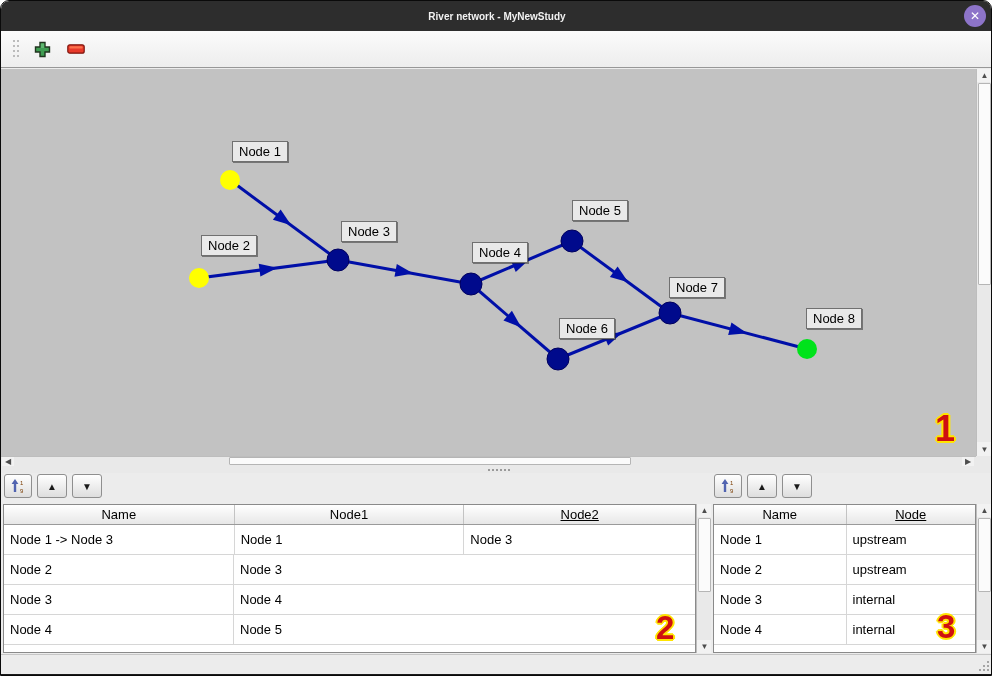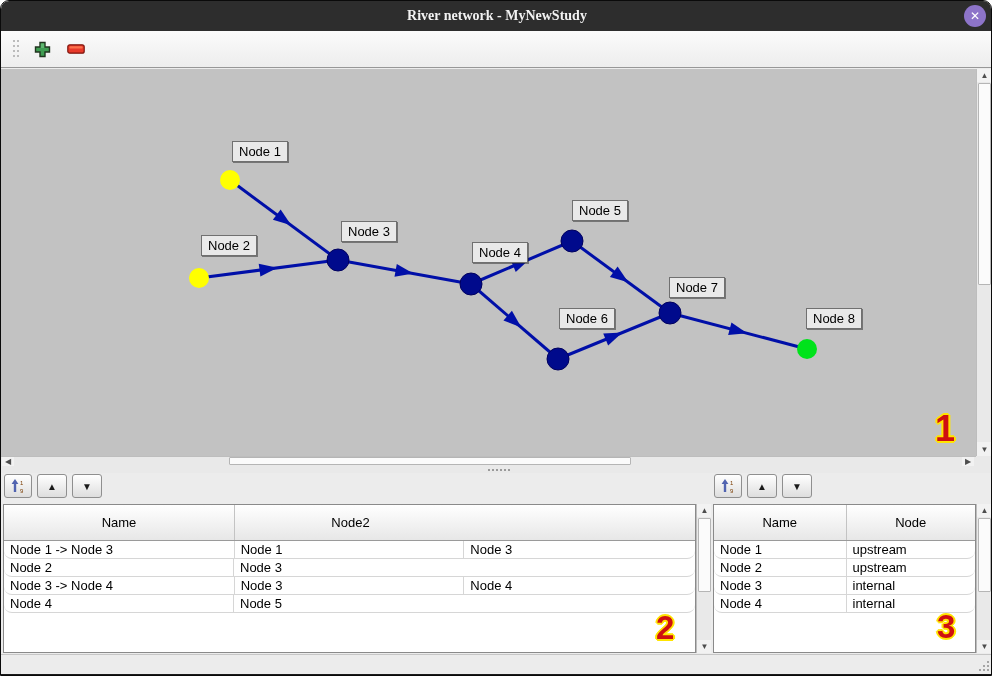--- a/index.html
+++ b/index.html
@@ -7,21 +7,21 @@
   .window {
     position:relative; width:992px; height:676px; overflow:hidden;
     border:1px solid #0a0a0a; border-radius:9px 9px 0 0; background:#ececec;
   }
   
   .titlebar {
     position:absolute; left:0; top:0; width:992px; height:30px;
     background:#2d2d2d; border-radius:8px 8px 0 0;
     display:flex; align-items:center; justify-content:center;
   }
-  .titlebar .title { color:#f2f2f2; font-size:14px; font-weight:bold;font-family:Liberation Serif, serif; }
+  .titlebar .title { color:#f2f2f2; font-size:10px; font-weight:bold; }
   .close-btn {
     position:absolute; right:7px; top:4px; width:22px; height:22px; border-radius:50%;
     background:#8d74c9; color:#ffffff; font-size:12px; line-height:22px; text-align:center;
     cursor:default;
   }
   
   .toolbar {
     position:absolute; left:0; top:30px; width:992px; height:37px;
     background:linear-gradient(#fbfbfb,#ededed); border-bottom:1px solid #979797;
     display:flex; align-items:center;
@@ -54,25 +54,25 @@
   .dots-v { position:absolute; left:2px; top:84px; width:2px; height:2px; background:#9a9a9a;
     box-shadow:0 4px 0 #9a9a9a,0 8px 0 #9a9a9a,0 12px 0 #9a9a9a,0 16px 0 #9a9a9a; }
   
   .mini-btn {
     position:absolute; height:24px; border:1px solid #8f8f8f; border-radius:3px;
     background:linear-gradient(#ffffff,#dedede); display:flex; align-items:center; justify-content:center;
     font-size:10px; color:#1a1a1a;
   }
   
   .tbl { position:absolute; background:#ffffff; border:1px solid #8a8a8a; overflow:hidden; }
-  .tbl .hrow { display:flex; height:36px; background:linear-gradient(#ffffff,#e7e7e7); border-bottom:1px solid #9a9a9a; }
+  .tbl .hrow { display:flex; height:20px; background:linear-gradient(#ffffff,#e7e7e7); border-bottom:1px solid #9a9a9a; }
   .tbl .hcell { display:flex; align-items:center; justify-content:center; font-size:13px; color:#000;
     border-right:1px solid #c3c3c3; }
-  .tbl .hcell:last-child { border-right:none; }
-  .tbl .row { display:flex; height:18px; border-bottom:1px solid #d6d6d6;border-radius:8px; }
+  .tbl .hcell:last-child { border-right:none;text-decoration:underline; }
+  .tbl .row { display:flex; height:30px; border-bottom:1px solid #d6d6d6; }
   .tbl .cell { display:flex; align-items:center; font-size:13px; color:#000; padding-left:6px;
     border-right:1px solid #d6d6d6; overflow:hidden; white-space:nowrap; }
   .tbl .cell:last-child { border-right:none; }
   
   .som {
     position:absolute; font-weight:bold; color:#cf1010; line-height:1; z-index:50;
     text-shadow:-2px 0 #ffe400, 2px 0 #ffe400, 0 -2px #ffe400, 0 2px #ffe400,
                 -1px -1px #ffe400, 1px -1px #ffe400, -1px 1px #ffe400, 1px 1px #ffe400;
   }
   
@@ -139,21 +139,21 @@
         <circle cx="557" cy="290" r="11" fill="#000a8c" stroke="#00005e"></circle>
         <circle cx="669" cy="244" r="11" fill="#000a8c" stroke="#00005e"></circle>
         <circle cx="806" cy="280" r="10" fill="#00e31b"></circle>
       </svg>
     <div id="net-labels">
         <div class="node-label" style="left: 231px; top: 72px;">Node 1</div>
         <div class="node-label" style="left: 200px; top: 166px;">Node 2</div>
         <div class="node-label" style="left: 340px; top: 152px;">Node 3</div>
         <div class="node-label" style="left: 471px; top: 173px;">Node 4</div>
         <div class="node-label" style="left: 571px; top: 131px;">Node 5</div>
-        <div class="node-label" style="left: 558px; top: 239px;">Node 6</div>
+        <div class="node-label" style="left: 558px; top: 249px;">Node 6</div>
         <div class="node-label" style="left: 668px; top: 208px;">Node 7</div>
         <div class="node-label" style="left: 805px; top: 239px;">Node 8</div>
       </div>
   </div>
 
   <div class="sb sb-border-l" style="left:975px; top:68px; width:15px; height:387px;">
     <div class="sb-btn" style="left:0; top:0; width:15px; height:13px;">▲</div>
     <div class="sb-thumb" style="left:1px; top:14px; width:13px; height:202px;"></div>
     <div class="sb-btn" style="left:0; top:373px; width:15px; height:14px;">▼</div>
   </div>
@@ -166,33 +166,33 @@
   <div class="sb" style="left:975px; top:455px; width:15px; height:10px;"></div>
 
   <div class="hsplit">
       <div class="dots-h"></div>
     </div>
 
   <div id="left-buttons"></div>
   <div class="tbl" id="left-table" style="left:2px; top:503px; width:693px; height:149px;">
       <div class="hrow">
         <div class="hcell" style="width: 231px;">Name</div>
+        <div class="hcell" style="width: 230px;">Node1</div>
         <div class="hcell" style="width: 231px;">Node2</div>
       </div>
       <div class="row">
         <div class="cell" style="width: 231px;">Node 1 -&gt; Node 3</div>
         <div class="cell" style="width: 230px;">Node 1</div>
         <div class="cell" style="width: 231px;">Node 3</div>
       </div>
       <div class="row">
         <div class="cell" style="width: 230px;">Node 2</div>
         <div class="cell" style="width: 231px;">Node 3</div>
       </div>
       <div class="row">
-        <div class="cell" style="width: 231px;">Node 3 -&gt; Node 4</div>
         <div class="cell" style="width: 230px;">Node 3</div>
         <div class="cell" style="width: 231px;">Node 4</div>
       </div>
       <div class="row">
         <div class="cell" style="width: 230px;">Node 4</div>
         <div class="cell" style="width: 231px;">Node 5</div>
       </div>
     </div>
   <div class="sb sb-border-l" style="left:695px; top:503px; width:15px; height:149px;">
     <div class="sb-btn" style="left:0; top:0; width:15px; height:13px;">▲</div>

